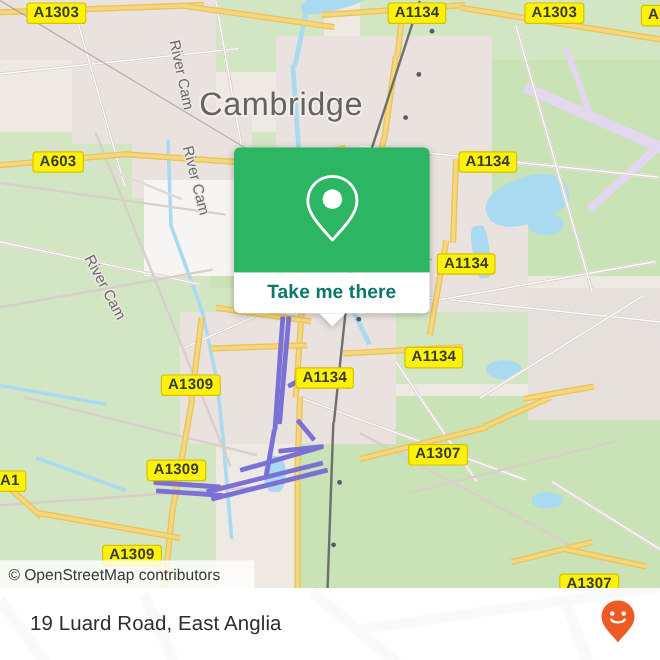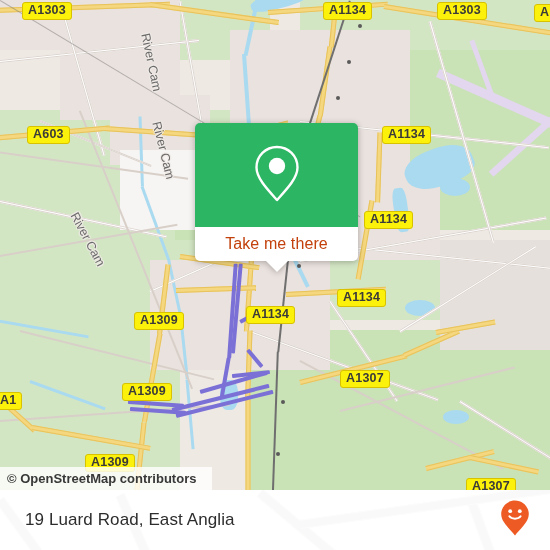--- a/index.html
+++ b/index.html
@@ -85,42 +85,41 @@
     display:flex; align-items:center; justify-content:center;
   }
   #popup-body {
     background:#ffffff;
     border-radius:0 0 5px 5px;
     height:34px;
     display:flex; align-items:center; justify-content:center;
     position:relative;
   }
   #popup-label {
-    font-size:16px; color:#c2410c; letter-spacing:0.1px;
+    font-size:16px; color:#0f766e; letter-spacing:0.1px;font-weight:bold;
   }
   #popup-tail {
     position:absolute; left:50%; top:100%;
     margin-left:-11px;
     width:0; height:0;
     border-left:11px solid transparent;
     border-right:11px solid transparent;
     border-top:11px solid #ffffff;
   }
 
   
   #attrib {
     position:absolute; left:0; top:467px;
     height:23px; width:212px;
     background:rgba(255,255,255,0.80);
     display:flex; align-items:center;
   }
   #attrib-text {
     font-size:13px; color:#383838; padding-left:7px;
     font-family:"Liberation Sans", sans-serif;
-    font-weight:bold;
   }
 
   
   #footer {
     position:absolute; left:0; top:490px; width:550px; height:60px;
     background:rgba(255,255,255,0.93);
     display:flex; align-items:center; justify-content:space-between;
     overflow:hidden;
   }
   #footer-bleed { position:absolute; left:0; top:-490px; width:550px; height:550px; opacity:0.055; pointer-events:none; }
@@ -285,20 +284,21 @@
       <div class="rail-d" style="left:322px;top:148px;width:4px;height:4px; border-radius:2px;"></div>
       <div class="rail-d" style="left:310px;top:196px;width:4px;height:4px; border-radius:2px;"></div>
       <div class="rail-d" style="left:297px;top:264px;width:4px;height:4px; border-radius:2px;"></div>
       <div class="rail-d" style="left:288px;top:320px;width:4px;height:4px; border-radius:2px;"></div>
       <div class="rail-d" style="left:281px;top:400px;width:4px;height:4px; border-radius:2px;"></div>
       <div class="rail-d" style="left:276px;top:452px;width:4px;height:4px; border-radius:2px;"></div>
       <div class="rail" style="left:0px;   top:0px;   width:420px; height:1.4px; transform:rotate(31deg); opacity:.45;"></div>
     </div>
 
     <div class="layer">
+      <div id="city-label" class="maplabel" style="left:166px; top:72px;">Cambridge</div>
 
       <div class="maplabel river-label" style="left:152px; top:32px; transform:rotate(78deg); transform-origin:0 0;">River Cam</div>
       <div class="maplabel river-label" style="left:163px; top:120px; transform:rotate(76deg); transform-origin:0 0;">River Cam</div>
       <div class="maplabel river-label" style="left:80px; top:210px; transform:rotate(62deg); transform-origin:0 0;">River Cam</div>
     </div>
 
     <div class="layer" id="shields">
         <div class="shield" style="left: 22px; top: 2px;">A1303</div>
         <div class="shield" style="left: 323px; top: 2px;">A1134</div>
         <div class="shield" style="left: 437px; top: 2px;">A1303</div>

